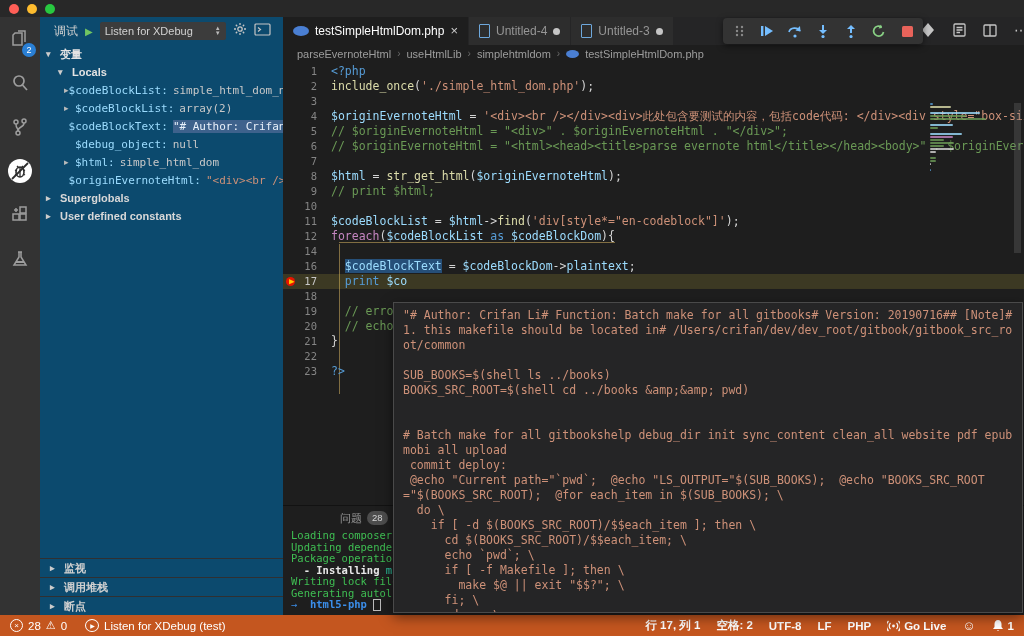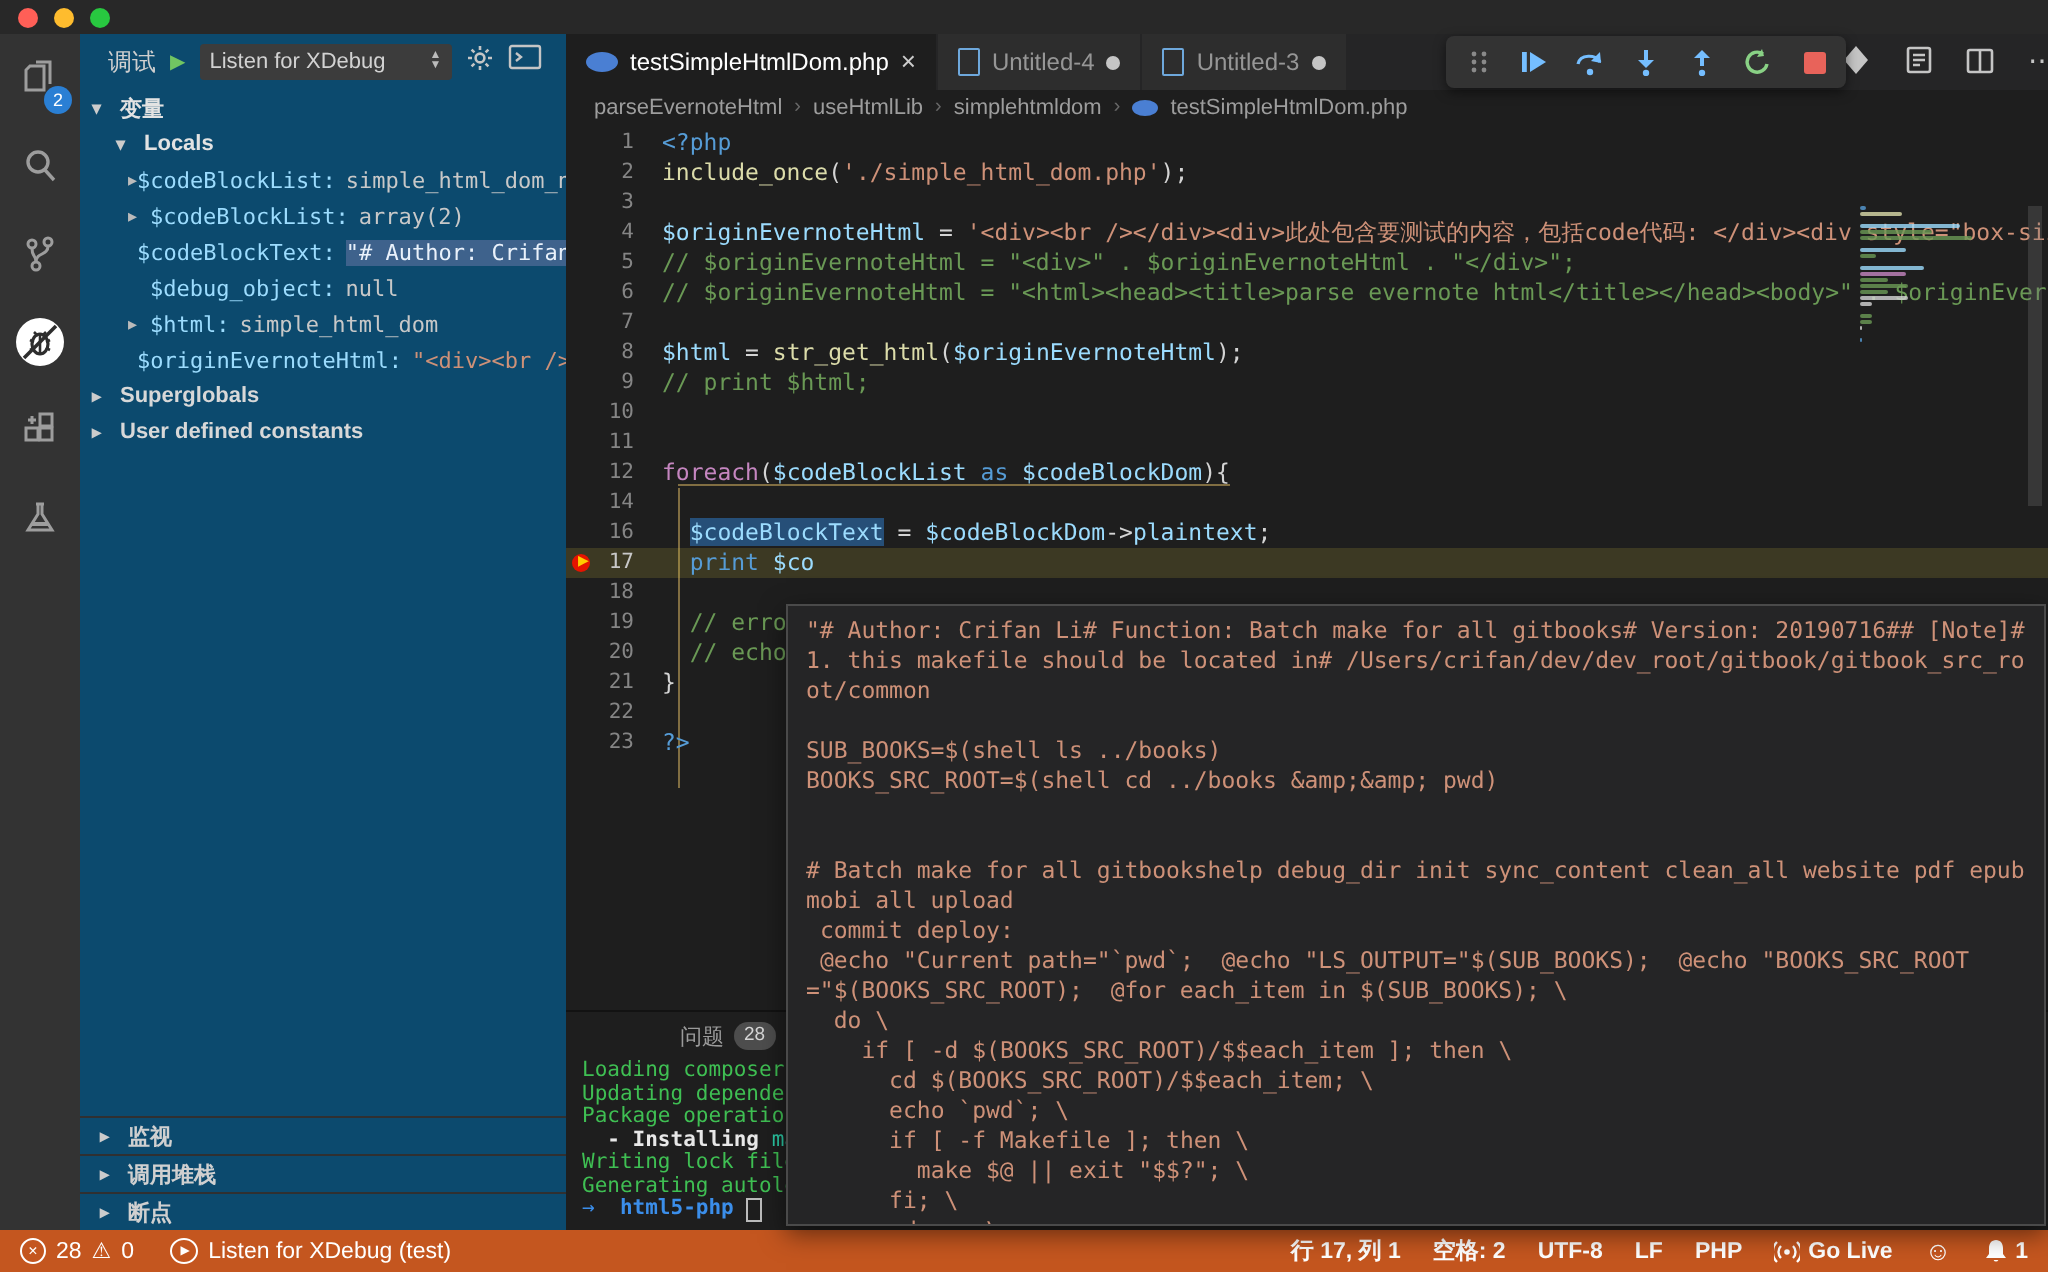--- a/index.html
+++ b/index.html
@@ -289,21 +289,21 @@
           <div class="cl"><span class="ln">1</span><span class="ct"><span class="tag">&lt;?php</span></span></div>
           <div class="cl"><span class="ln">2</span><span class="ct"><span class="fn">include_once</span><span class="pl">(</span><span class="st">'./simple_html_dom.php'</span><span class="pl">);</span></span></div>
           <div class="cl"><span class="ln">3</span><span class="ct"></span></div>
           <div class="cl"><span class="ln">4</span><span class="ct"><span class="vr">$originEvernoteHtml</span><span class="pl"> = </span><span class="st">'&lt;div&gt;&lt;br /&gt;&lt;/div&gt;&lt;div&gt;此处包含要测试的内容，包括code代码: &lt;/div&gt;&lt;div style="box-siz</span></span></div>
           <div class="cl"><span class="ln">5</span><span class="ct"><span class="cm">// $originEvernoteHtml = "&lt;div&gt;" . $originEvernoteHtml . "&lt;/div&gt;";</span></span></div>
           <div class="cl"><span class="ln">6</span><span class="ct"><span class="cm">// $originEvernoteHtml = "&lt;html&gt;&lt;head&gt;&lt;title&gt;parse evernote html&lt;/title&gt;&lt;/head&gt;&lt;body&gt;" . $originEvern</span></span></div>
           <div class="cl"><span class="ln">7</span><span class="ct"></span></div>
           <div class="cl"><span class="ln">8</span><span class="ct"><span class="vr">$html</span><span class="pl"> = </span><span class="fn">str_get_html</span><span class="pl">(</span><span class="vr">$originEvernoteHtml</span><span class="pl">);</span></span></div>
           <div class="cl"><span class="ln">9</span><span class="ct"><span class="cm">// print $html;</span></span></div>
           <div class="cl"><span class="ln">10</span><span class="ct"></span></div>
-          <div class="cl"><span class="ln">11</span></div>
+          <div class="cl"><span class="ln">11</span><span class="ct"><span class="vr">$codeBlockList</span><span class="pl"> = </span><span class="vr">$html</span><span class="pl">-&gt;</span><span class="fn">find</span><span class="pl">(</span><span class="st">'div[style*="en-codeblock"]'</span><span class="pl">);</span></span></div>
           <div class="cl"><span class="ln">12</span><span class="ct"><span class="kw">foreach</span><span class="pl">(</span><span class="vr">$codeBlockList</span><span class="kb"> as </span><span class="vr">$codeBlockDom</span><span class="pl">){</span></span></div>
           <div class="cl"><span class="ln">14</span></div>
           <div class="cl"><span class="ln">16</span><span class="ct"><span class="pl">  </span><span class="hl">$codeBlockText</span><span class="pl"> = </span><span class="vr">$codeBlockDom</span><span class="pl">-&gt;</span><span class="vr">plaintext</span><span class="pl">;</span></span></div>
           <div class="cl cur"><span class="ln">17</span><span class="ct"><span class="pl">  </span><span class="kb">print</span><span class="pl"> </span><span class="vr">$co</span></span></div>
           <div class="cl"><span class="ln">18</span><span class="ct"></span></div>
           <div class="cl"><span class="ln">19</span><span class="ct"><span class="cm">  // error_</span></span></div>
           <div class="cl"><span class="ln">20</span><span class="ct"><span class="cm">  // echo('</span></span></div>
           <div class="cl"><span class="ln">21</span><span class="ct"><span class="pl">}</span></span></div>
           <div class="cl"><span class="ln">22</span><span class="ct"></span></div>
           <div class="cl"><span class="ln">23</span><span class="ct"><span class="tag">?&gt;</span></span></div>

